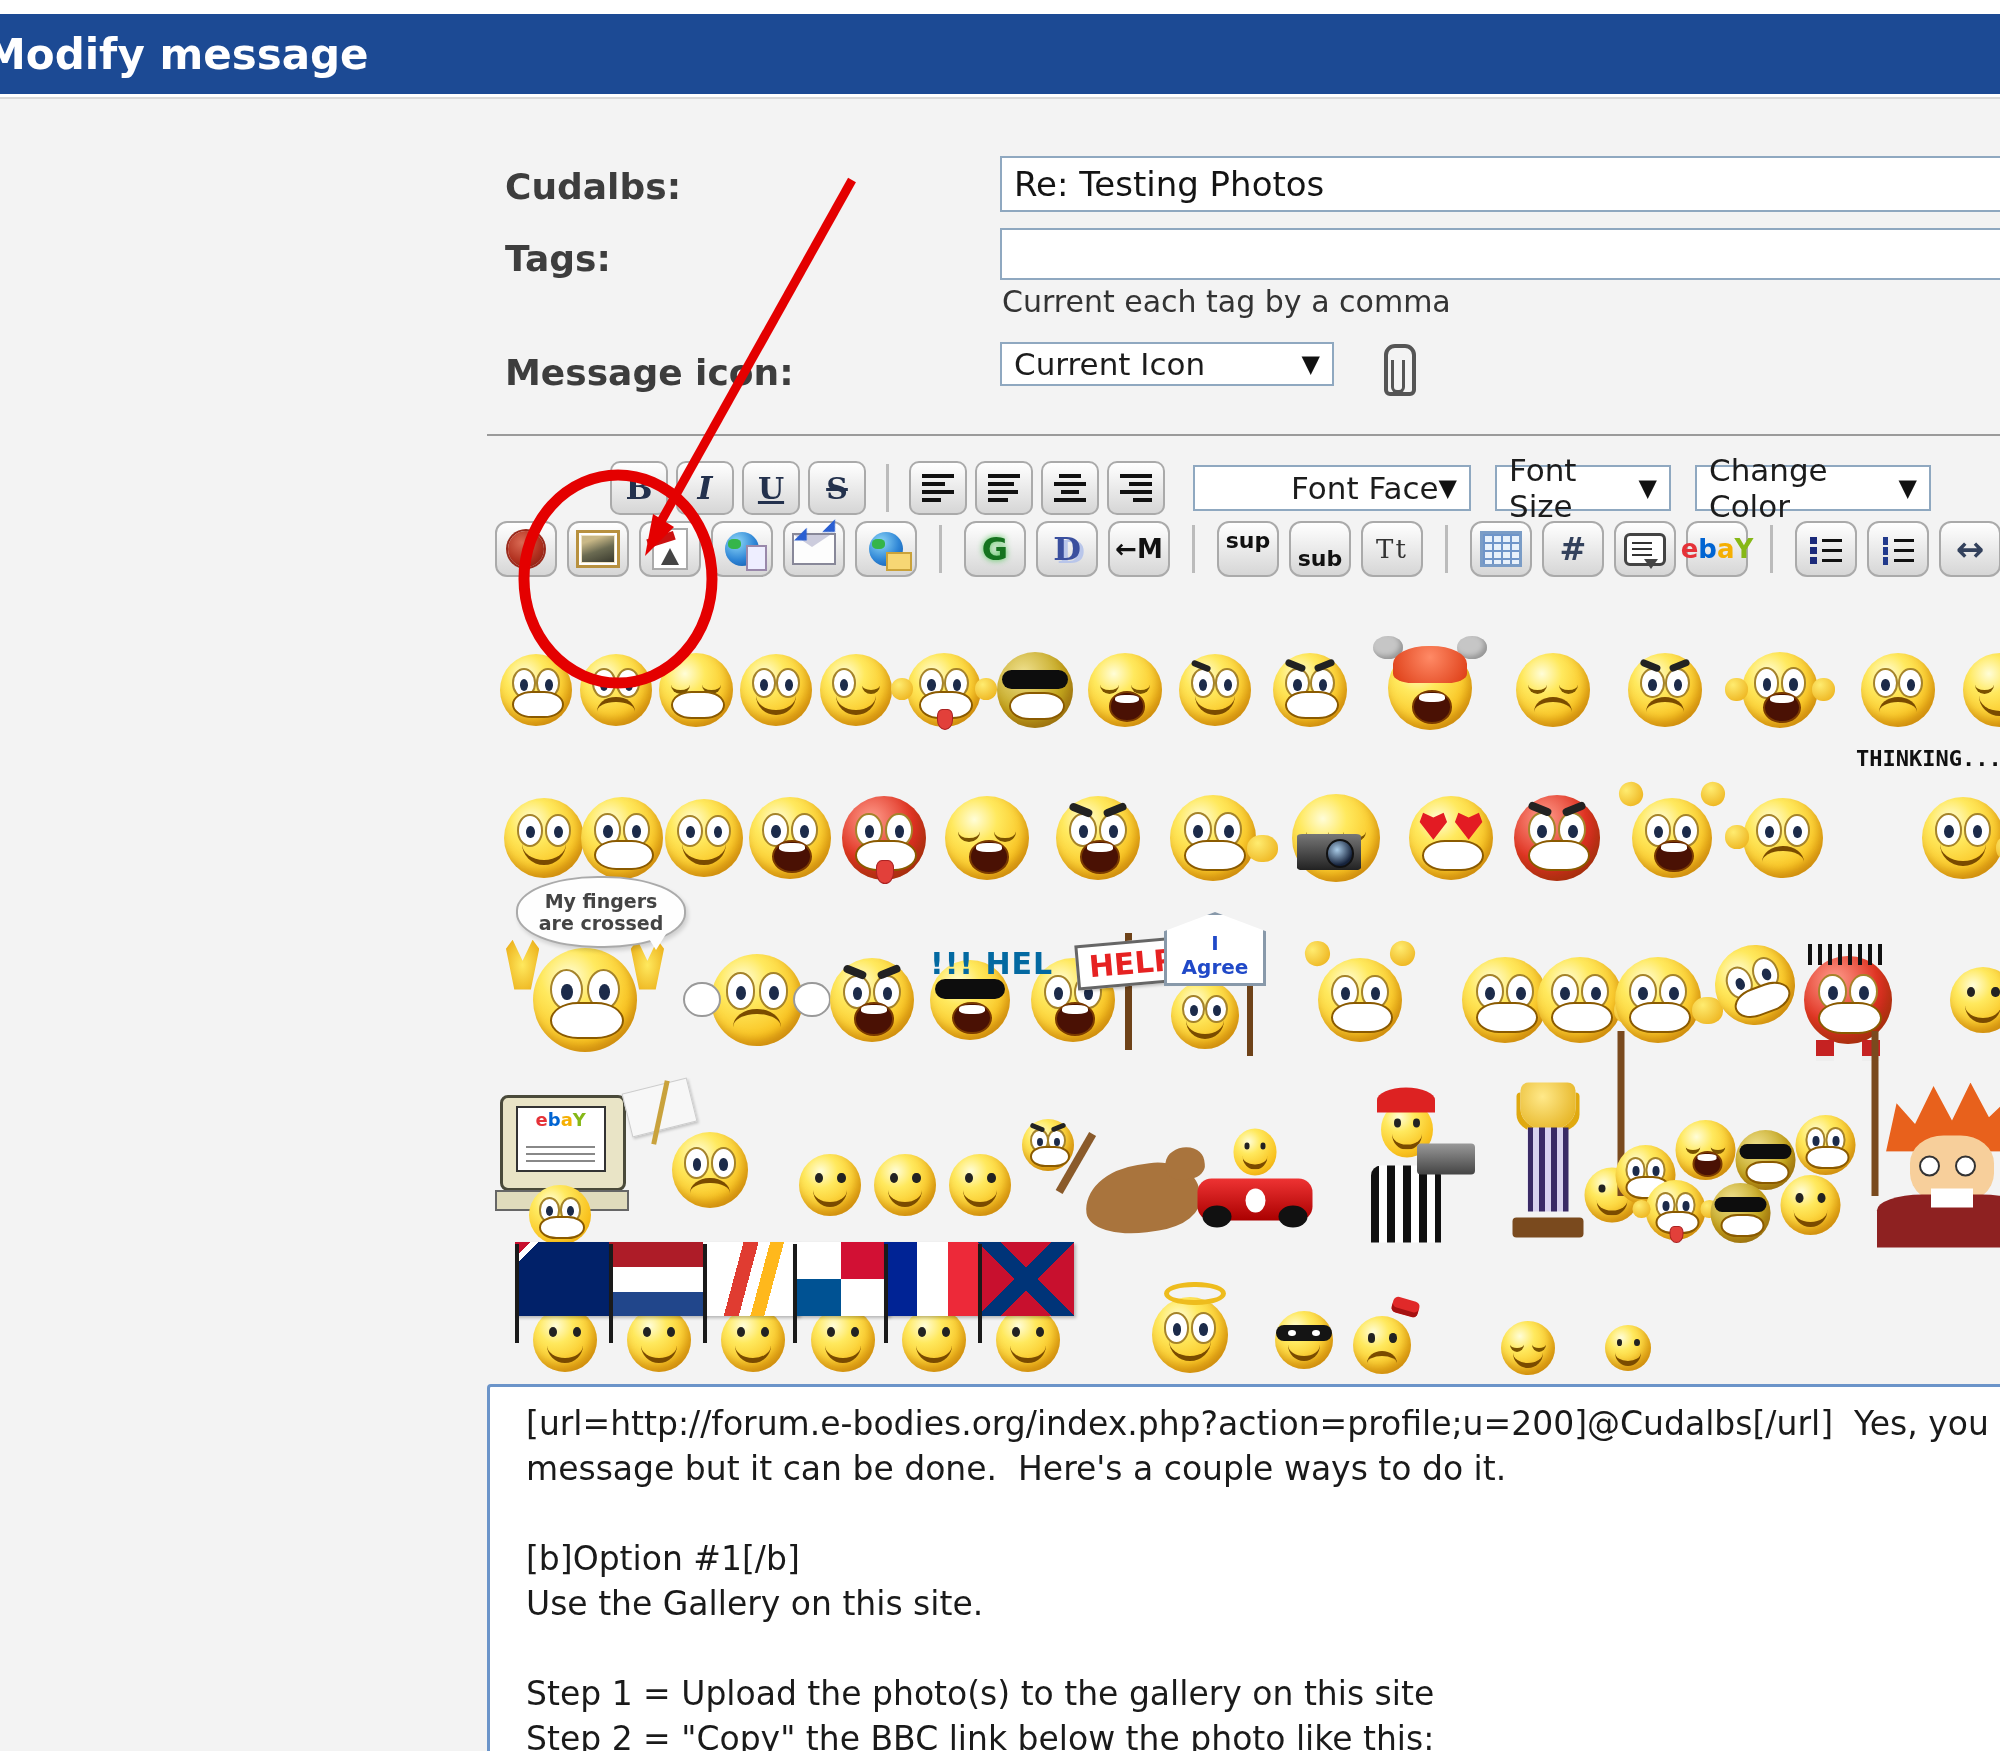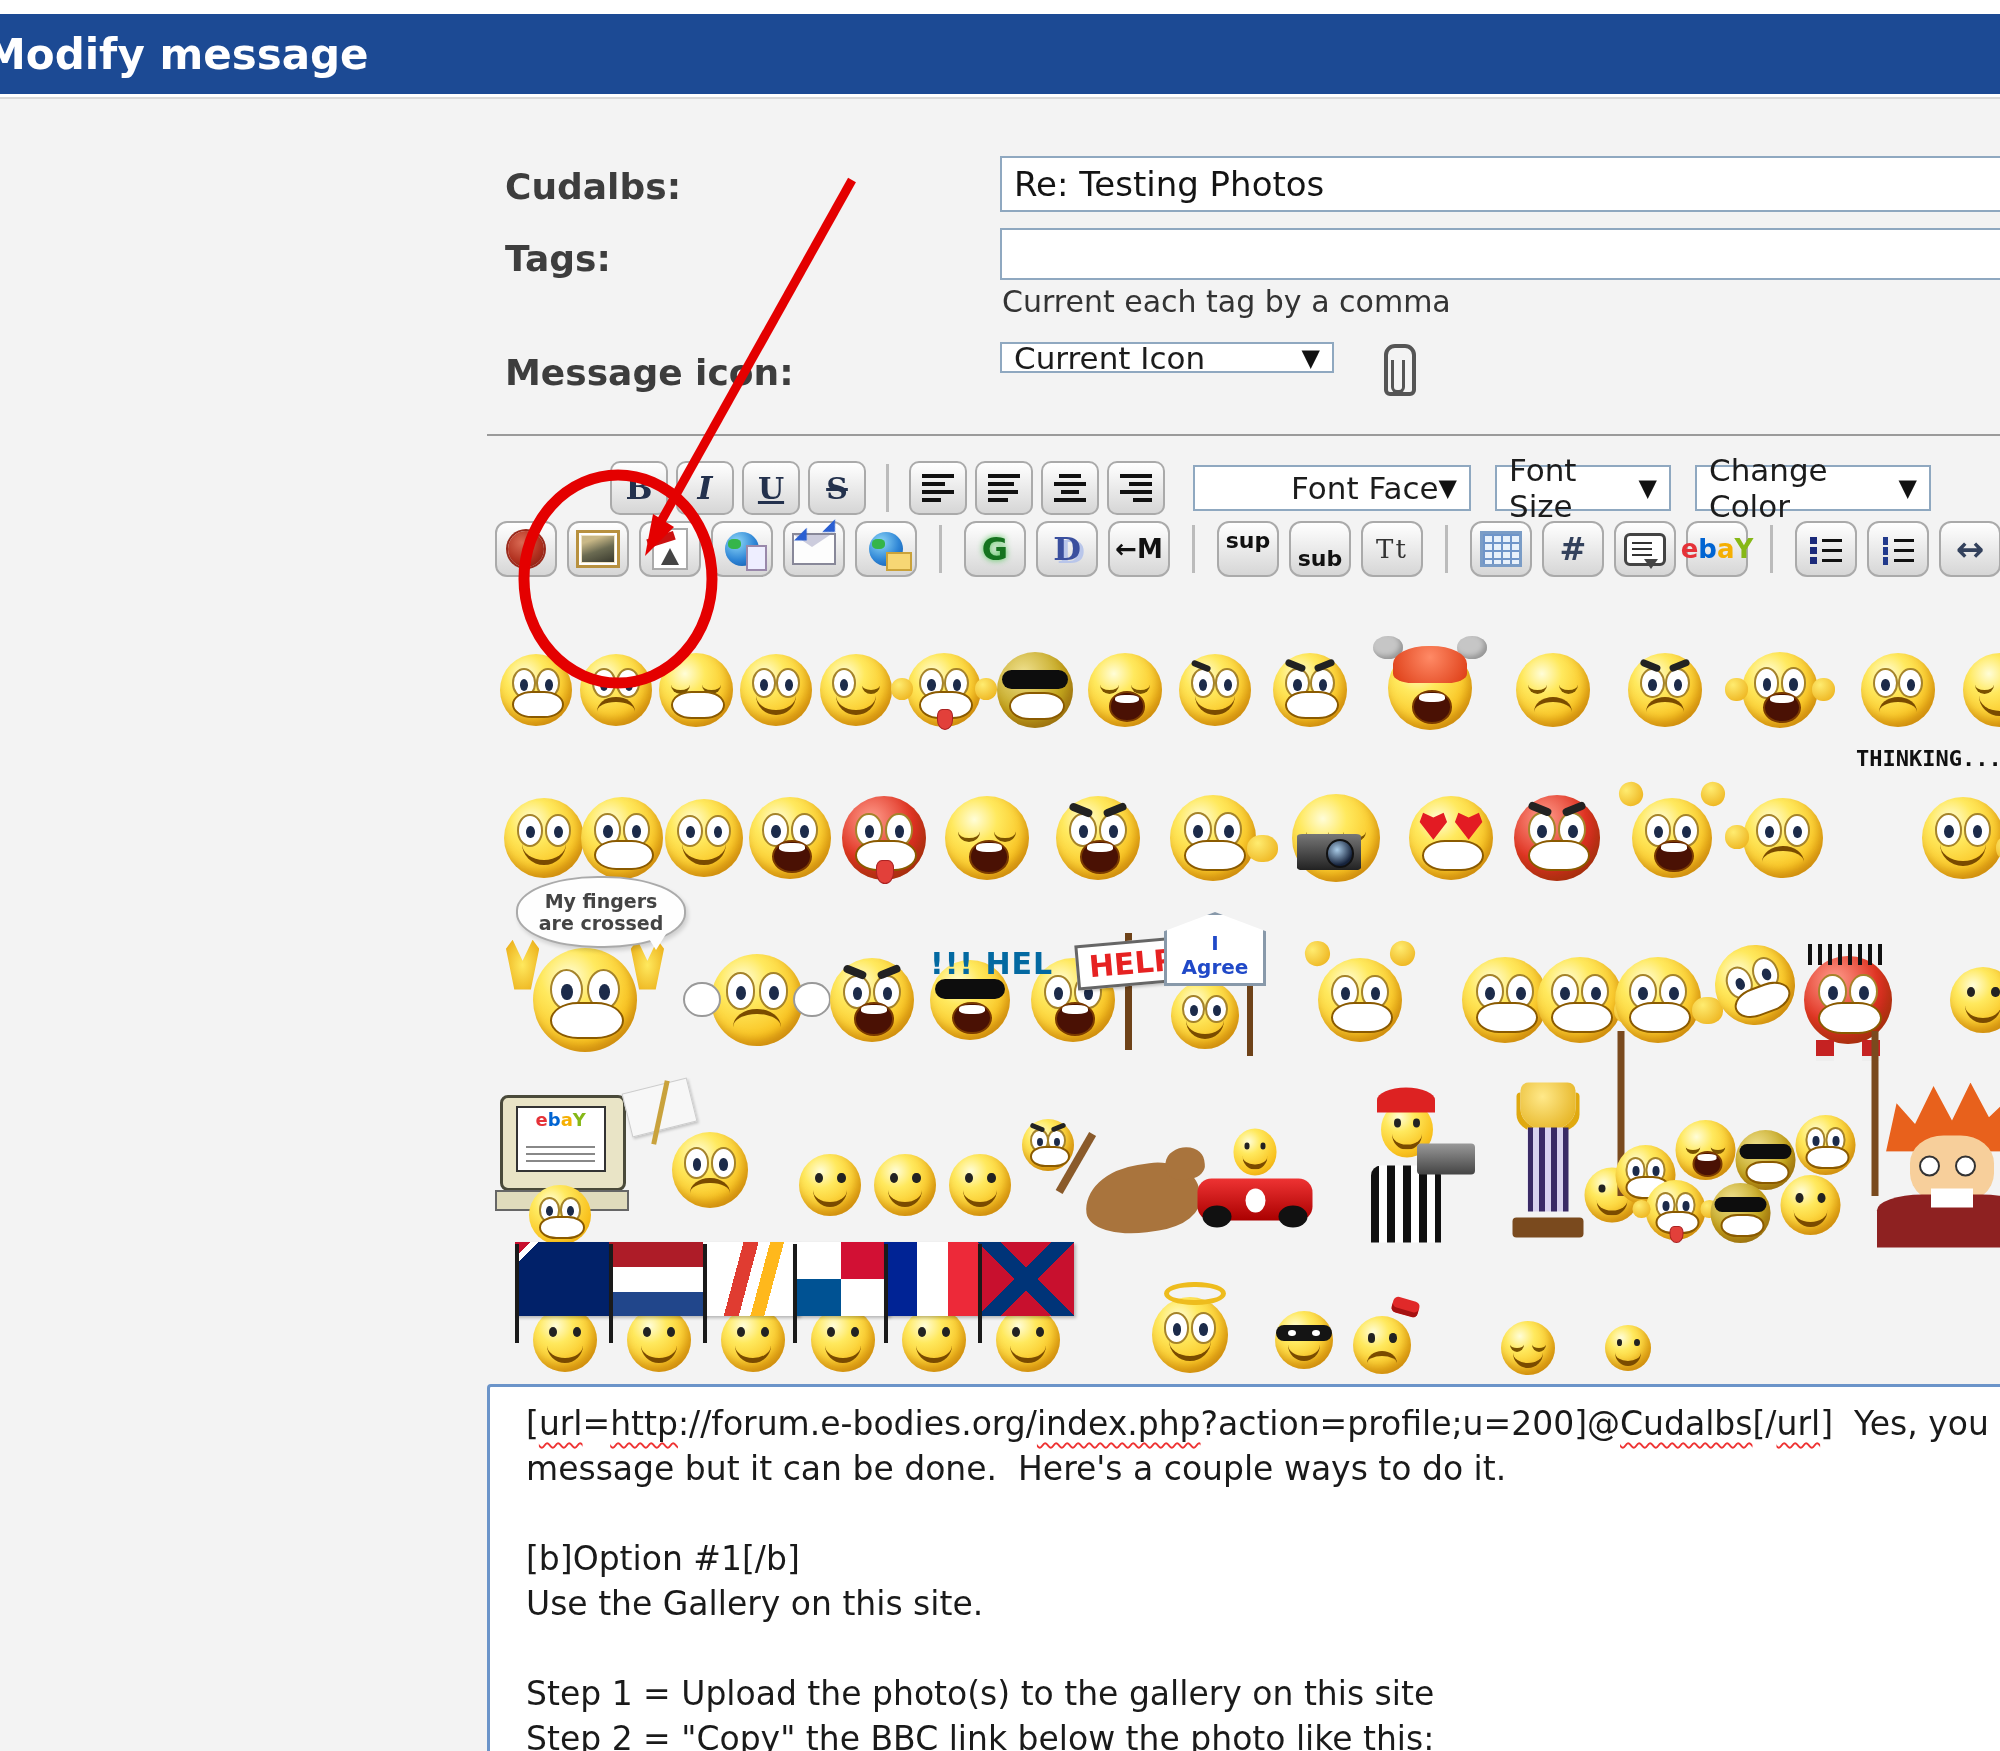--- a/index.html
+++ b/index.html
@@ -18,21 +18,21 @@
   .txt{position:absolute;left:1000px;width:1010px;border:2px solid #8fa8c0;background:#fff;
        font-family:"DejaVu Sans",sans-serif;font-size:34px;color:#141414;padding:0 12px;outline:none}
   .subject{top:156px;height:52px}
   .tags{top:228px;height:48px}
   .hint{position:absolute;left:1002px;top:284px;font-size:30px;color:#333}
 
   .selbox{position:absolute;display:flex;align-items:center;background:#fff;border:2px solid #8fa8c0;
           font-size:31px;color:#1c1c1c;padding:0 12px;box-sizing:border-box}
   .selbox .arr{font-size:24px;color:#111}
   .selbox.spread{justify-content:space-between}
-  .msgicon{left:1000px;top:342px;width:334px;height:31px}
+  .msgicon{left:1000px;top:342px;width:334px;height:44px}
 
   .clip{position:absolute;left:1384px;top:344px;width:24px;height:44px;border:4px solid #555;
         border-radius:11px 11px 6px 6px}
   .clip::after{content:"";position:absolute;left:3px;top:12px;width:8px;height:30px;
         border:3px solid #555;border-top:none;border-radius:0 0 6px 6px}
 
   .hr1{position:absolute;left:487px;top:434px;width:1513px;height:2px;background:#9a9a9a}
 
   .tbrow{position:absolute;display:flex;align-items:center}
   .row1{left:610px;top:460px;height:56px;gap:8px}
@@ -183,21 +183,21 @@
   .lb-bubble::after{content:"";position:absolute;right:18px;bottom:-14px;border:10px solid transparent;border-top:16px solid #fefefe}
   .lb-hel{font:bold 30px "DejaVu Sans",sans-serif;color:#0369a1;letter-spacing:1px}
   .lb-help{background:#fff;border:3px solid #666;padding:2px 10px;font:bold 30px "DejaVu Sans",sans-serif;color:#e62222;transform:rotate(-5deg);box-shadow:2px 2px 3px rgba(0,0,0,.2)}
   .lb-agree{width:88px;background:#fff;border:3px solid #89a;padding:16px 4px 4px;text-align:center;font:bold 20px "DejaVu Sans",sans-serif;color:#2049c8;clip-path:polygon(50% 0,100% 26%,100% 100%,0 100%,0 26%)}
   .lb-welcome{background:#fcfcfc;border:2px solid #222;padding:8px 18px;font:bold 42px "Liberation Mono",monospace;letter-spacing:2px;color:#111;box-shadow:2px 2px 4px rgba(0,0,0,.2)}
 
   .editor{position:absolute;left:487px;top:1384px;width:1526px;height:380px;background:#fff;
           border:3px solid #6b94c9;border-radius:4px;z-index:4;box-sizing:border-box;
           padding:14px 10px 0 36px;font-size:33px;color:#1a1a1a;line-height:45px;white-space:pre-wrap}
   .eline{min-height:45px}
-  .sq{text-decoration:underline;text-decoration-style:wavy;text-decoration-color:#e33;
+  .sq{text-decoration-style:wavy;text-decoration-color:#e33;
       text-decoration-thickness:2px;text-underline-offset:7px}
 
   .ann{position:absolute;left:0;top:0;z-index:9;pointer-events:none}
 </style>
 </head>
 <body>
 
 <div class="topstrip"></div>
 
 <div class="header">

